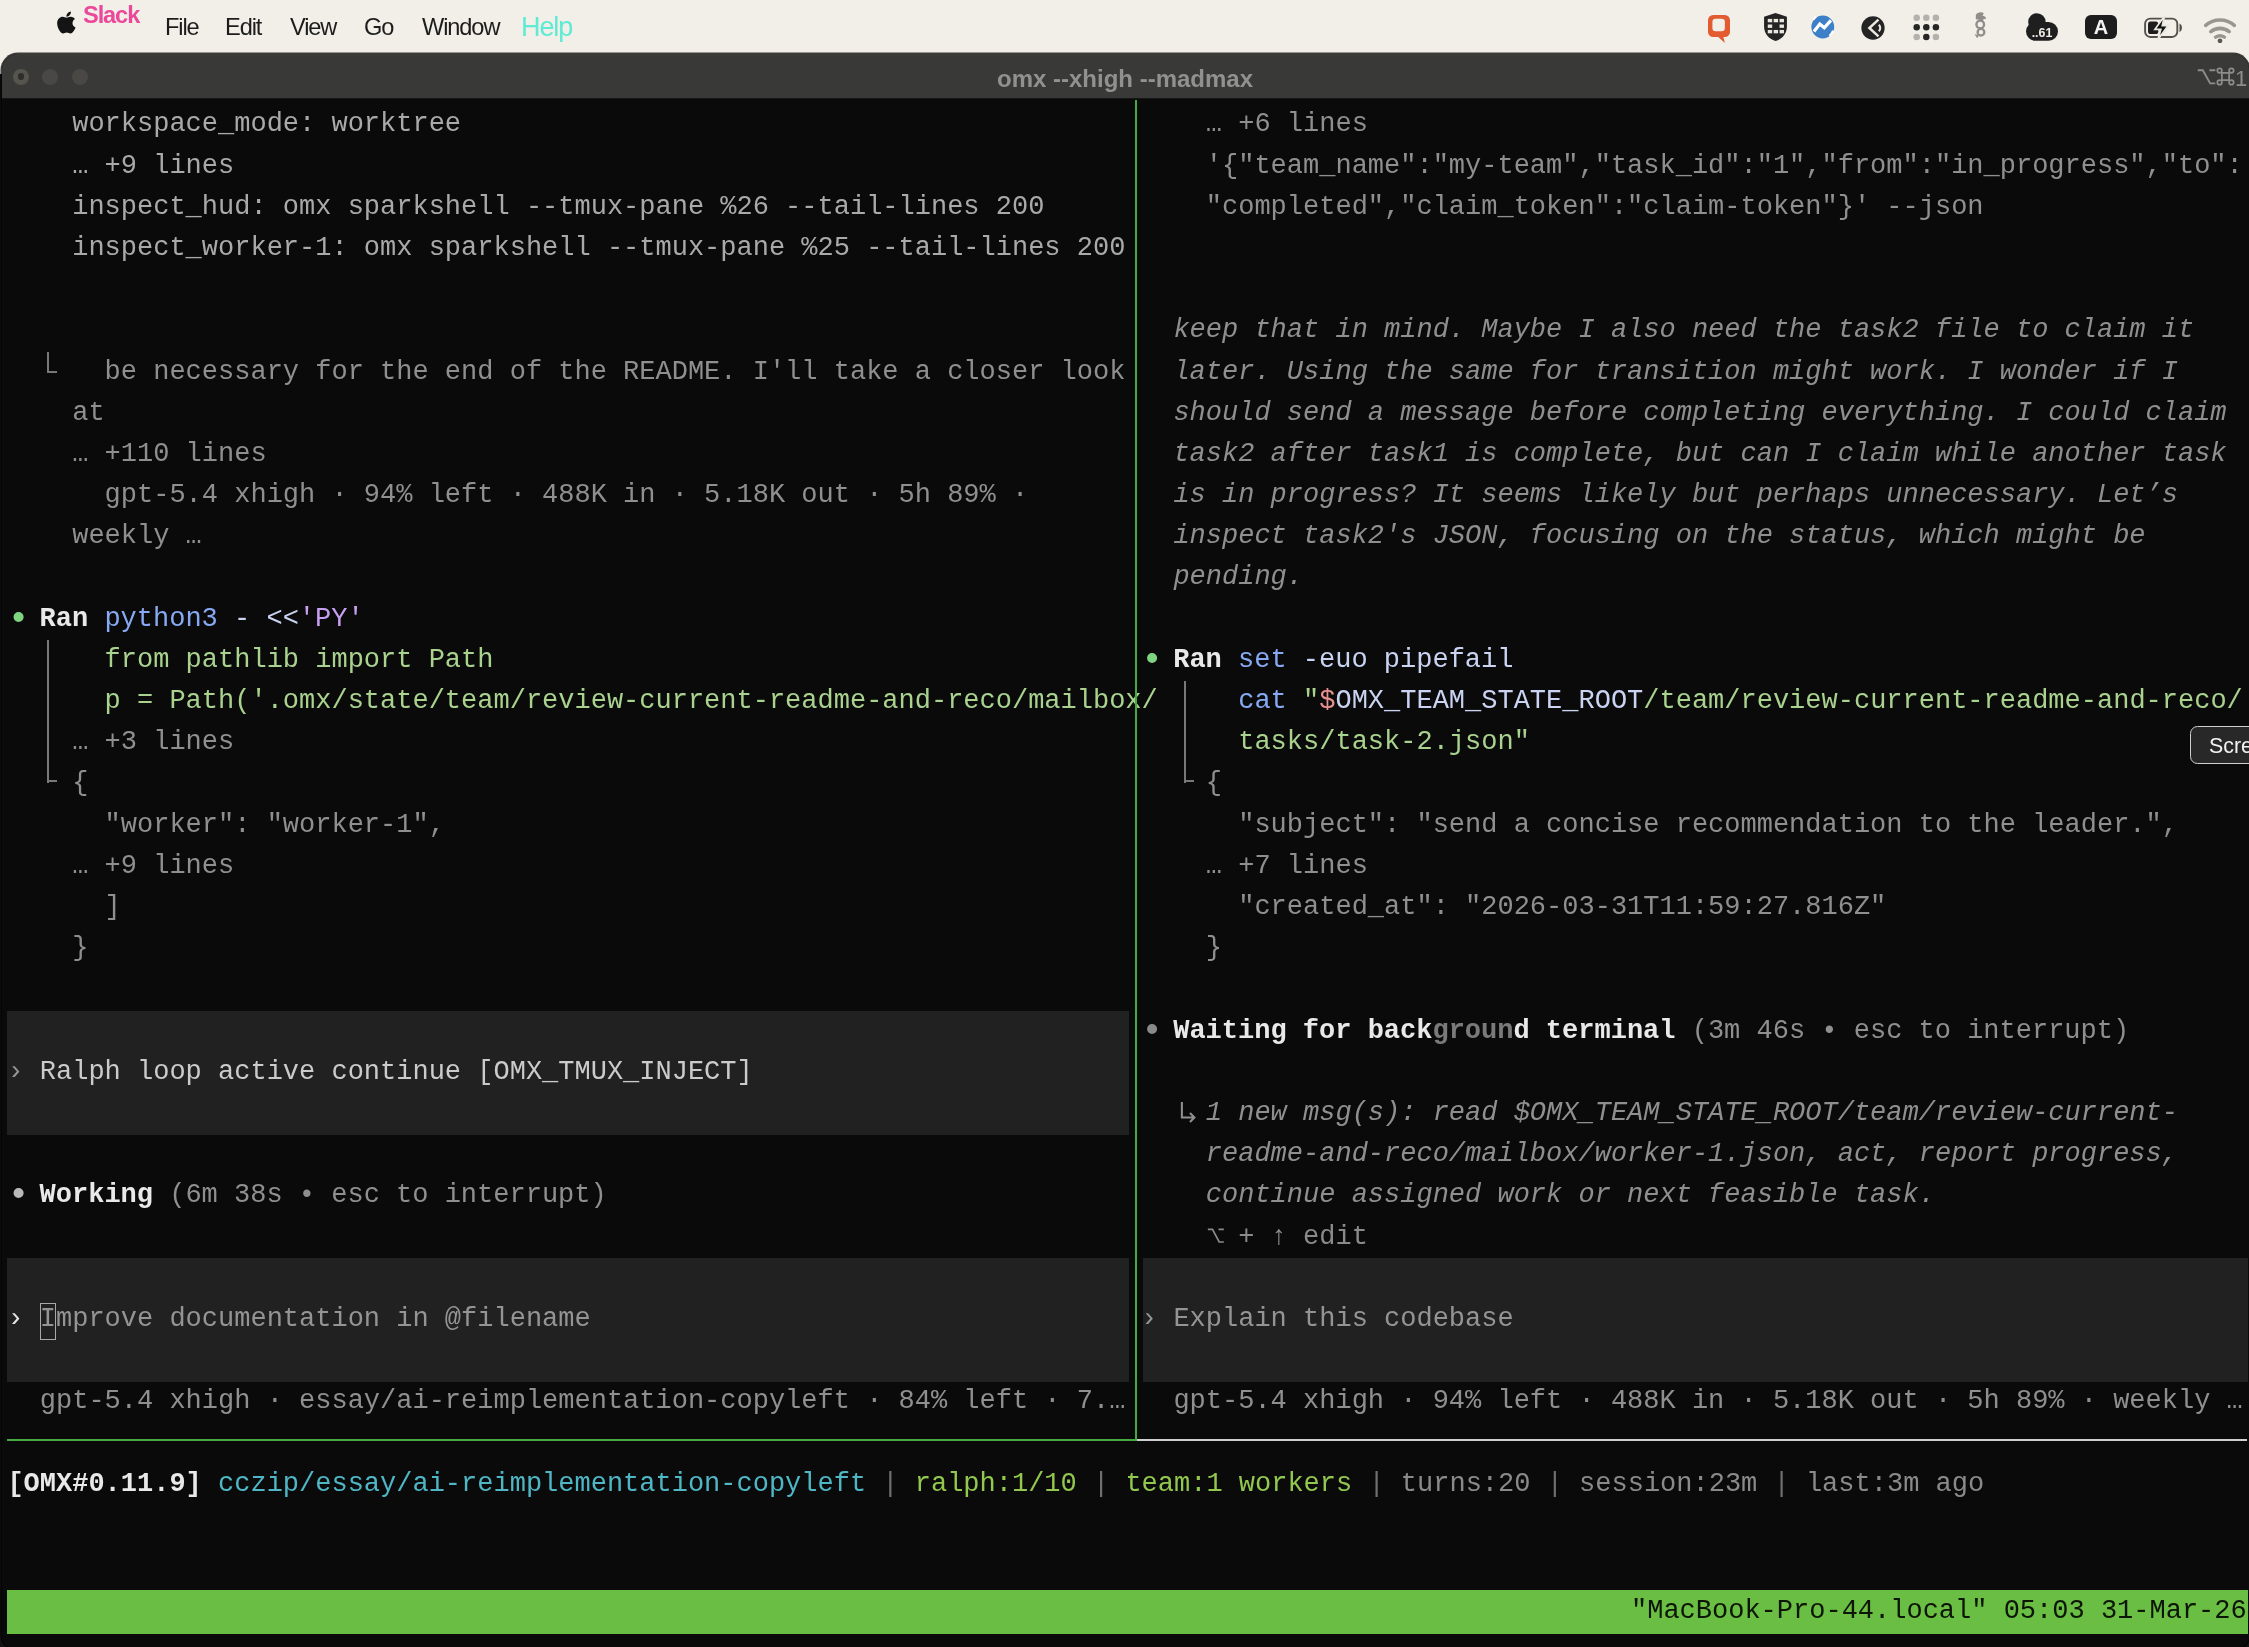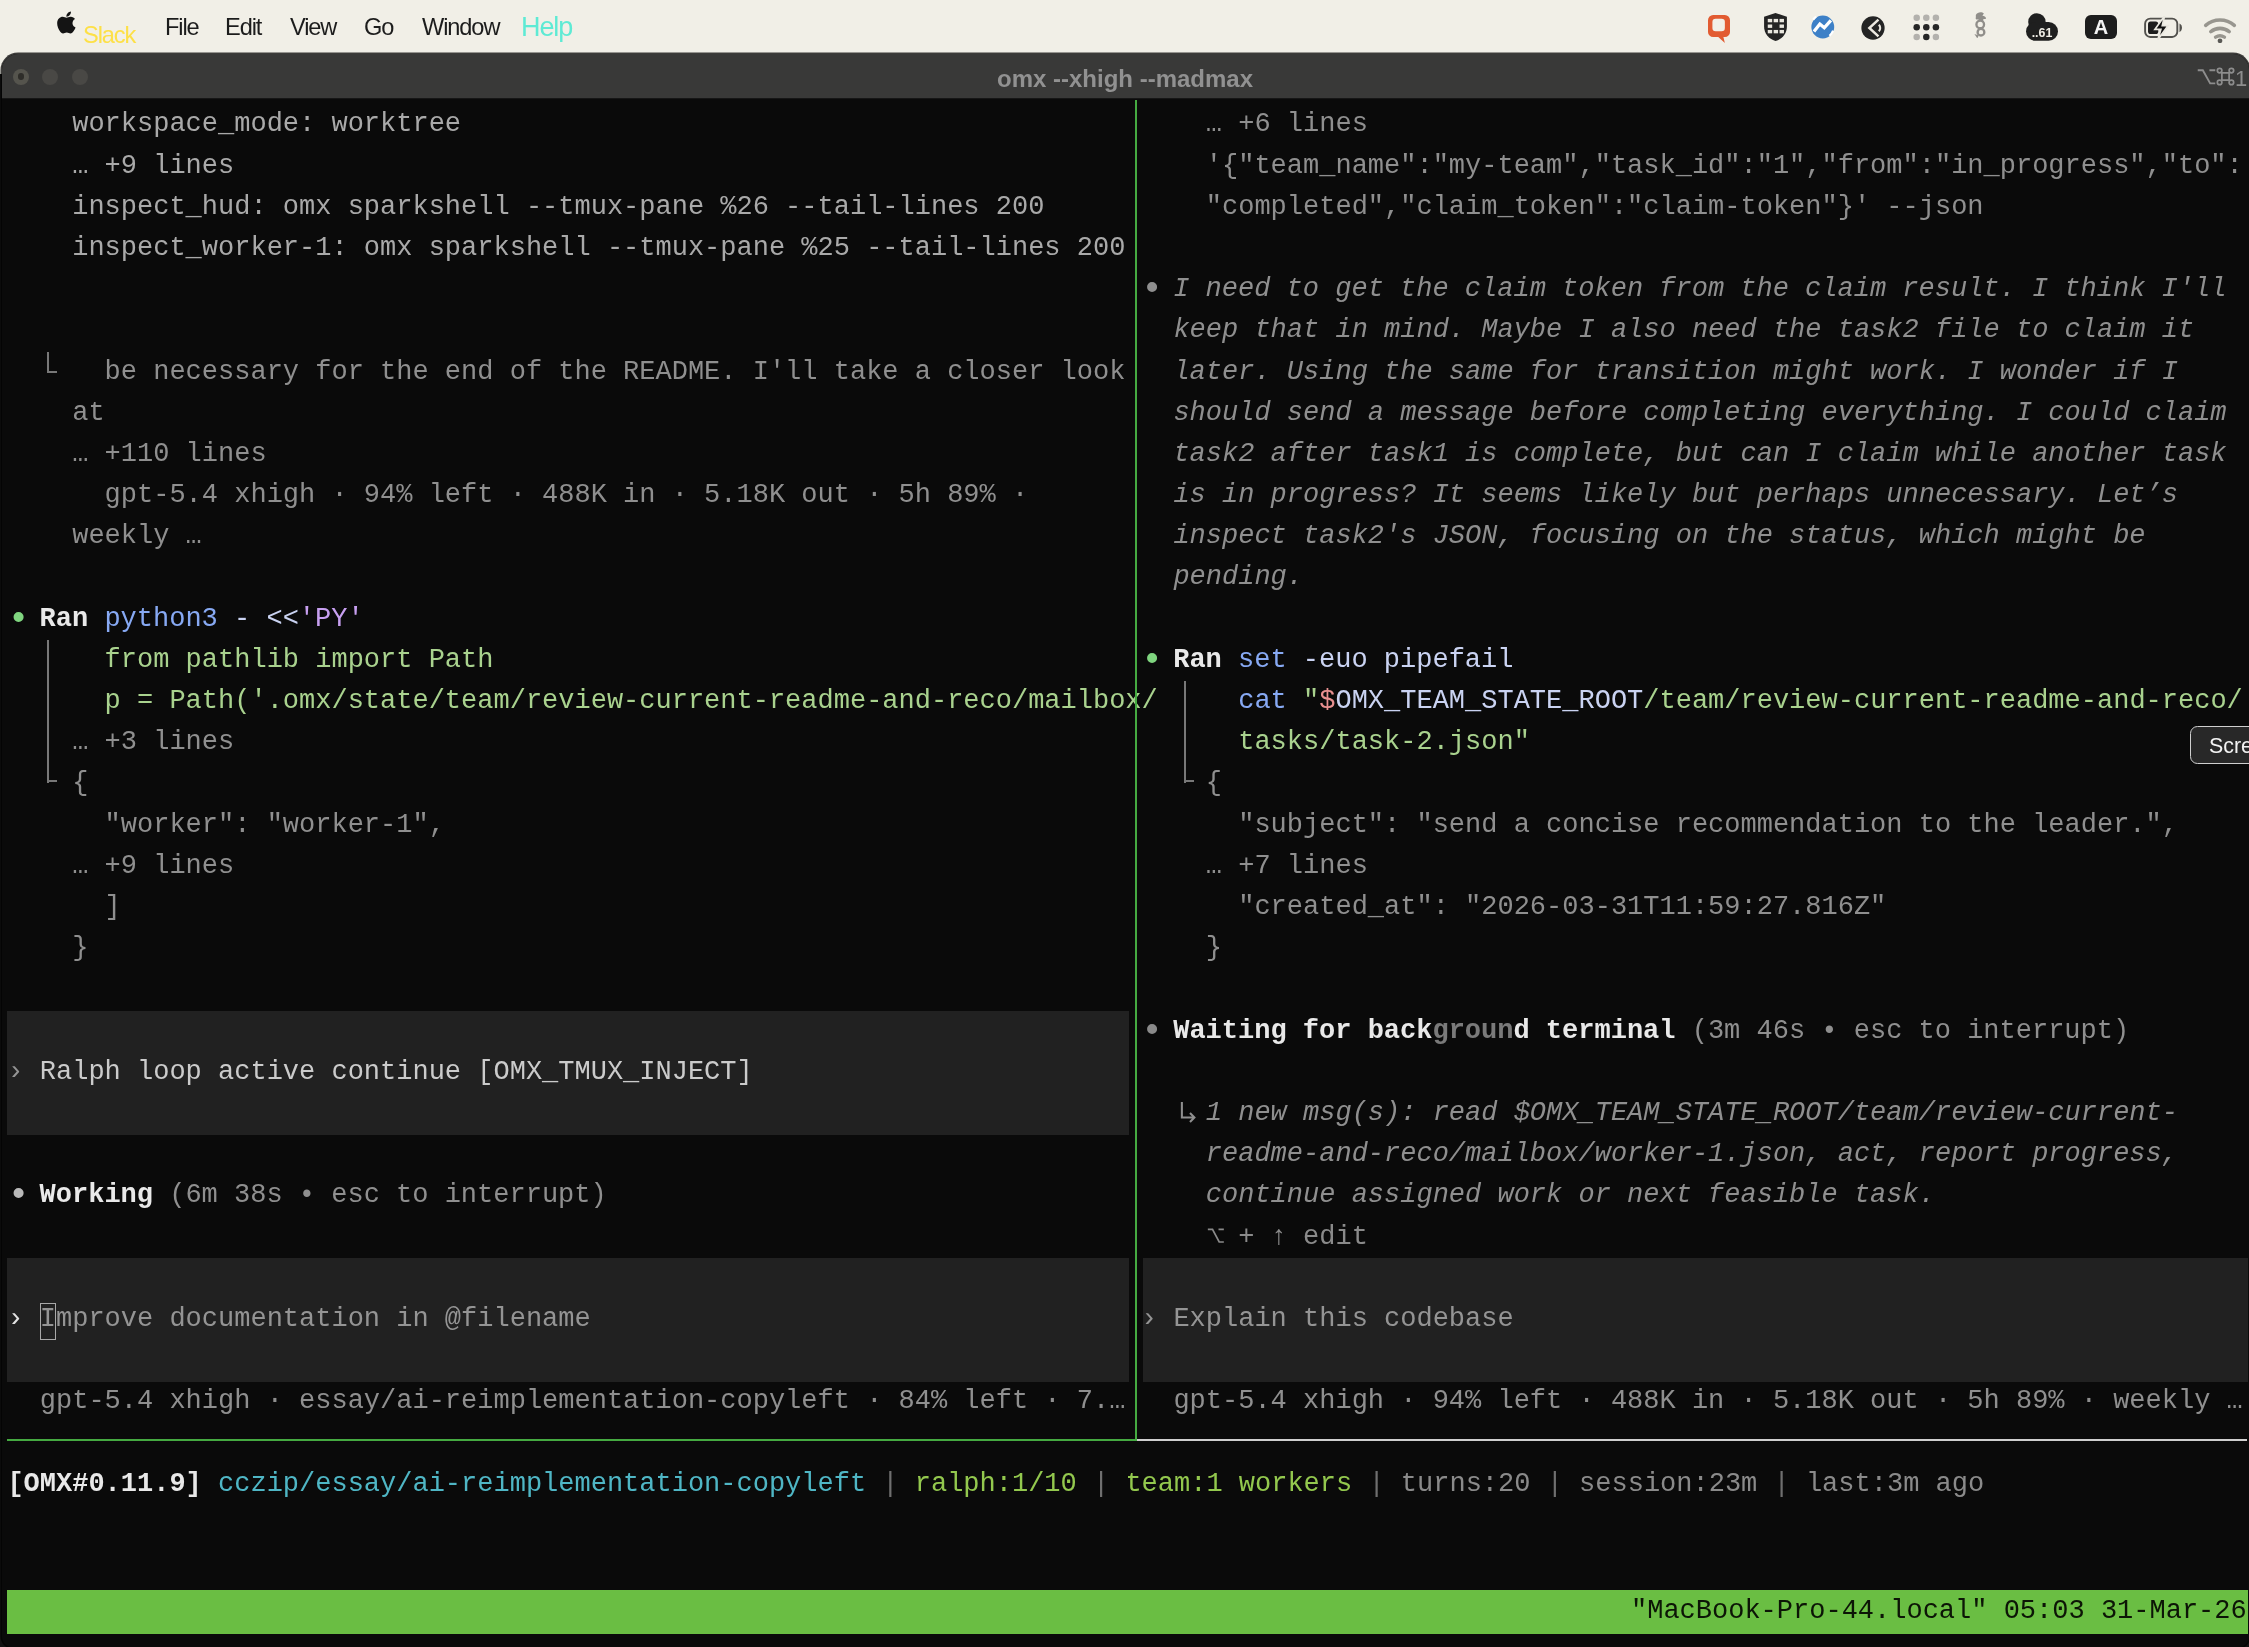--- a/index.html
+++ b/index.html
@@ -22,21 +22,21 @@
 .bt{color:#cbcbcb}
 .bd{color:#949494}
 .it{font-style:italic;color:#8f8f8f}
 .dim{opacity:.5}
 </style></head><body>
 <div class="abs" style="left:0;top:0;width:2250px;height:74px;background:#f1efe7"></div>
 <div class="abs" style="left:0;top:0;width:2250px;height:52px;background:#f1efe7"></div>
 <svg class="abs" style="left:56px;top:9.6px" width="20.7" height="25" viewBox="0 0 384 512">
     <path fill="#141414" d="M318.7 268.7c-.2-36.7 16.4-64.4 50-84.8-18.8-26.9-47.2-41.7-84.7-44.6-35.5-2.8-74.3 20.7-88.5 20.7-15 0-49.4-19.7-76.4-19.7C63.3 141.2 4 184.8 4 273.5c0 26.2 4.8 53.3 14.4 81.2 12.8 36.7 59 126.7 107.2 125.2 25.2-.6 43-17.9 75.8-17.9 31.8 0 48.3 17.9 76.4 17.9 48.6-.7 90.4-82.5 102.6-119.3-65.2-30.7-61.7-90-61.7-91.9zm-56.6-164.2c27.3-32.4 24.8-61.9 24-72.5-24.1 1.4-52 16.4-67.9 34.9-17.5 19.8-27.8 44.3-25.6 71.9 26.1 2 49.9-11.4 69.5-34.3z"></path>
   </svg>
-<div class="abs" style="left:83px;top:24px;font-weight:normal;font-size:23.6px;line-height:23.6px;letter-spacing:-1.1px;color:#fde047">Slack</div>
+<div class="abs" style="left:83px;top:4px;font-weight:bold;font-size:23.6px;line-height:23.6px;letter-spacing:-1.1px;color:#ec4899">Slack</div>
 <div class="abs" style="left:165px;top:16px;font-size:23.6px;line-height:23.6px;letter-spacing:-1.1px;color:#1c1c1c">File</div>
 <div class="abs" style="left:225px;top:16px;font-size:23.6px;line-height:23.6px;letter-spacing:-1.1px;color:#1c1c1c">Edit</div>
 <div class="abs" style="left:290px;top:16px;font-size:23.6px;line-height:23.6px;letter-spacing:-1.1px;color:#1c1c1c">View</div>
 <div class="abs" style="left:364px;top:16px;font-size:23.6px;line-height:23.6px;letter-spacing:-1.1px;color:#1c1c1c">Go</div>
 <div class="abs" style="left:422px;top:16px;font-size:23.6px;line-height:23.6px;letter-spacing:-1.1px;color:#1c1c1c">Window</div>
 <div class="abs" style="left:521px;top:16px;font-size:27px;line-height:23.6px;letter-spacing:-1.1px;color:#5eead4">Help</div>
 <svg class="abs" style="left:1708px;top:14.8px" width="22" height="28" viewBox="0 0 30 38">
     <path fill="#e25b31" d="M7 0h16a7 7 0 0 1 7 7v16a7 7 0 0 1-7 7h-2l2 8-9-8H7a7 7 0 0 1-7-7V7a7 7 0 0 1 7-7z"></path>
     <rect x="6" y="5" width="17" height="17" rx="4.5" fill="#f1efe7"></rect>
   </svg>
@@ -146,21 +146,20 @@
 <pre style="left:7.4px;top:1284px"><span class="o">  gpt-5.4 xhigh · essay/ai-reimplementation-copyleft · 84% left · 7.…</span></pre>
 <div class="abs" style="left:47px;top:255px;width:2.2px;height:21.4px;background:#787878"></div>
 <div class="abs" style="left:47px;top:274px;width:10.3px;height:2.2px;background:#787878"></div>
 <div class="abs" style="left:47px;top:543px;width:2.2px;height:143px;background:#787878"></div>
 <div class="abs" style="left:47px;top:683px;width:10.3px;height:2.2px;background:#787878"></div>
 </div>
 <div id="paneR" class="abs" style="left:1141px;top:97px;width:1107px;height:1341px;overflow:hidden">
 <pre style="left:0px;top:7.4px"><span class="o">    … +6 lines</span></pre>
 <pre style="left:0px;top:49px"><span class="o">    '{"team_name":"my-team","task_id":"1","from":"in_progress","to":</span></pre>
 <pre style="left:0px;top:90px"><span class="o">    "completed","claim_token":"claim-token"}' --json</span></pre>
-<pre style="left:0px;top:172px"><span class="o blt">•</span> <i class="it">I need to get the claim token from the claim result. I think I'll</i></pre>
 <pre style="left:0px;top:213px"><i class="it">  keep that in mind. Maybe I also need the task2 file to claim it</i></pre>
 <pre style="left:0px;top:255px"><i class="it">  later. Using the same for transition might work. I wonder if I</i></pre>
 <pre style="left:0px;top:296px"><i class="it">  should send a message before completing everything. I could claim</i></pre>
 <pre style="left:0px;top:337px"><i class="it">  task2 after task1 is complete, but can I claim while another task</i></pre>
 <pre style="left:0px;top:378px"><i class="it">  is in progress? It seems likely but perhaps unnecessary. Let’s</i></pre>
 <pre style="left:0px;top:419px"><i class="it">  inspect task2's JSON, focusing on the status, which might be</i></pre>
 <pre style="left:0px;top:460px"><i class="it">  pending.</i></pre>
 <pre style="left:0px;top:543px"><span class="bg blt">•</span> <b class="wb">Ran</b> <span class="bl">set</span> <span class="lv">-euo pipefail</span></pre>
 <pre style="left:0px;top:584px">      <span class="bl">cat</span> <span class="gn">"</span><span class="rd">$</span><span class="lv">OMX_TEAM_STATE_ROOT</span><span class="gn">/team/review-current-readme-and-reco/</span></pre>
 <pre style="left:0px;top:625px"><span class="gn">      tasks/task-2.json"</span></pre>

